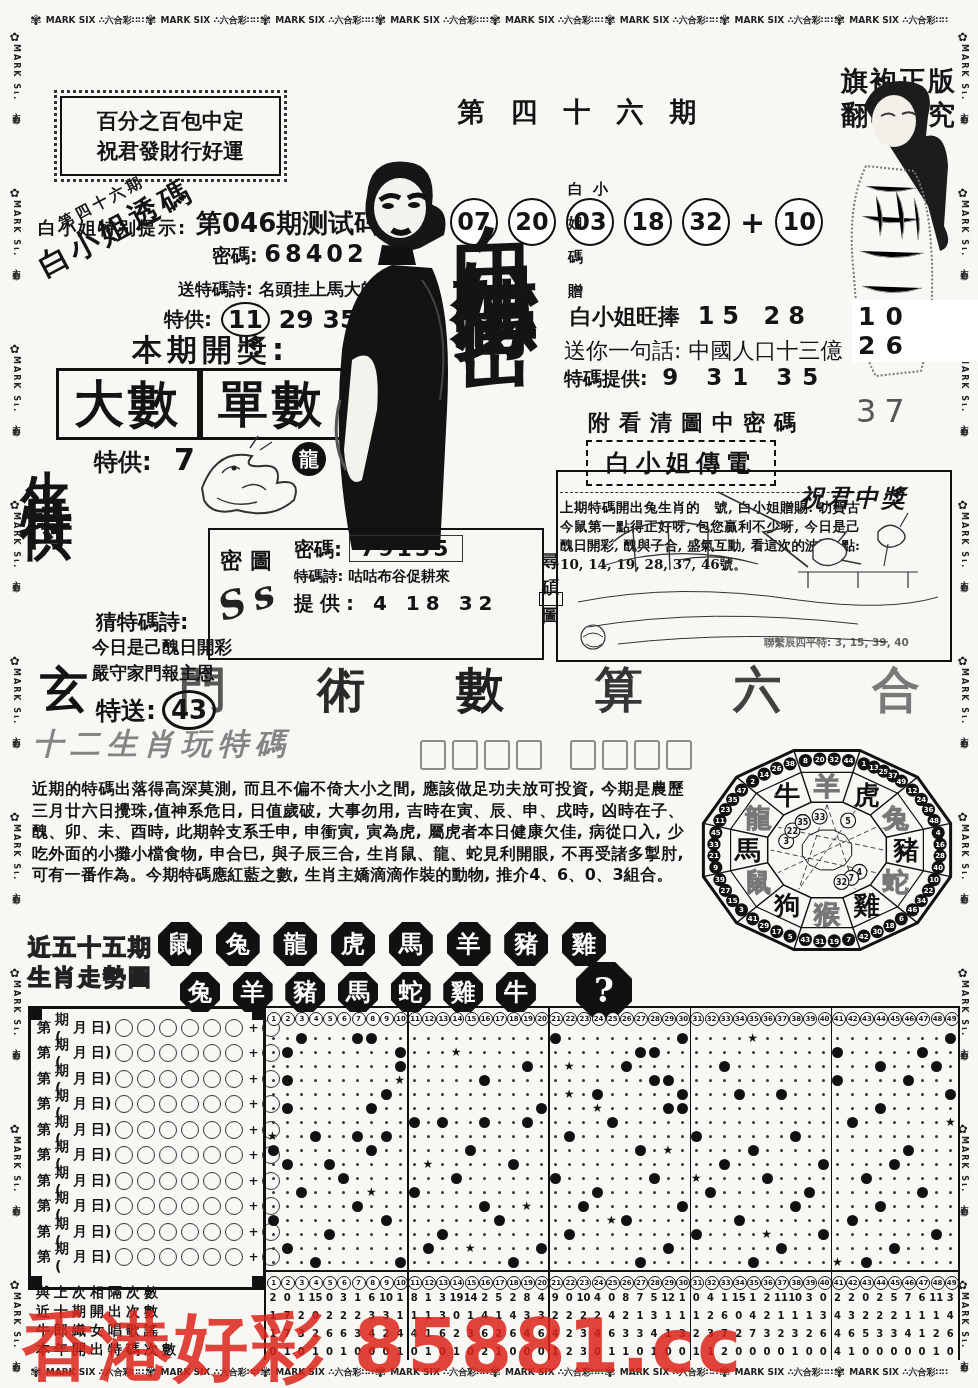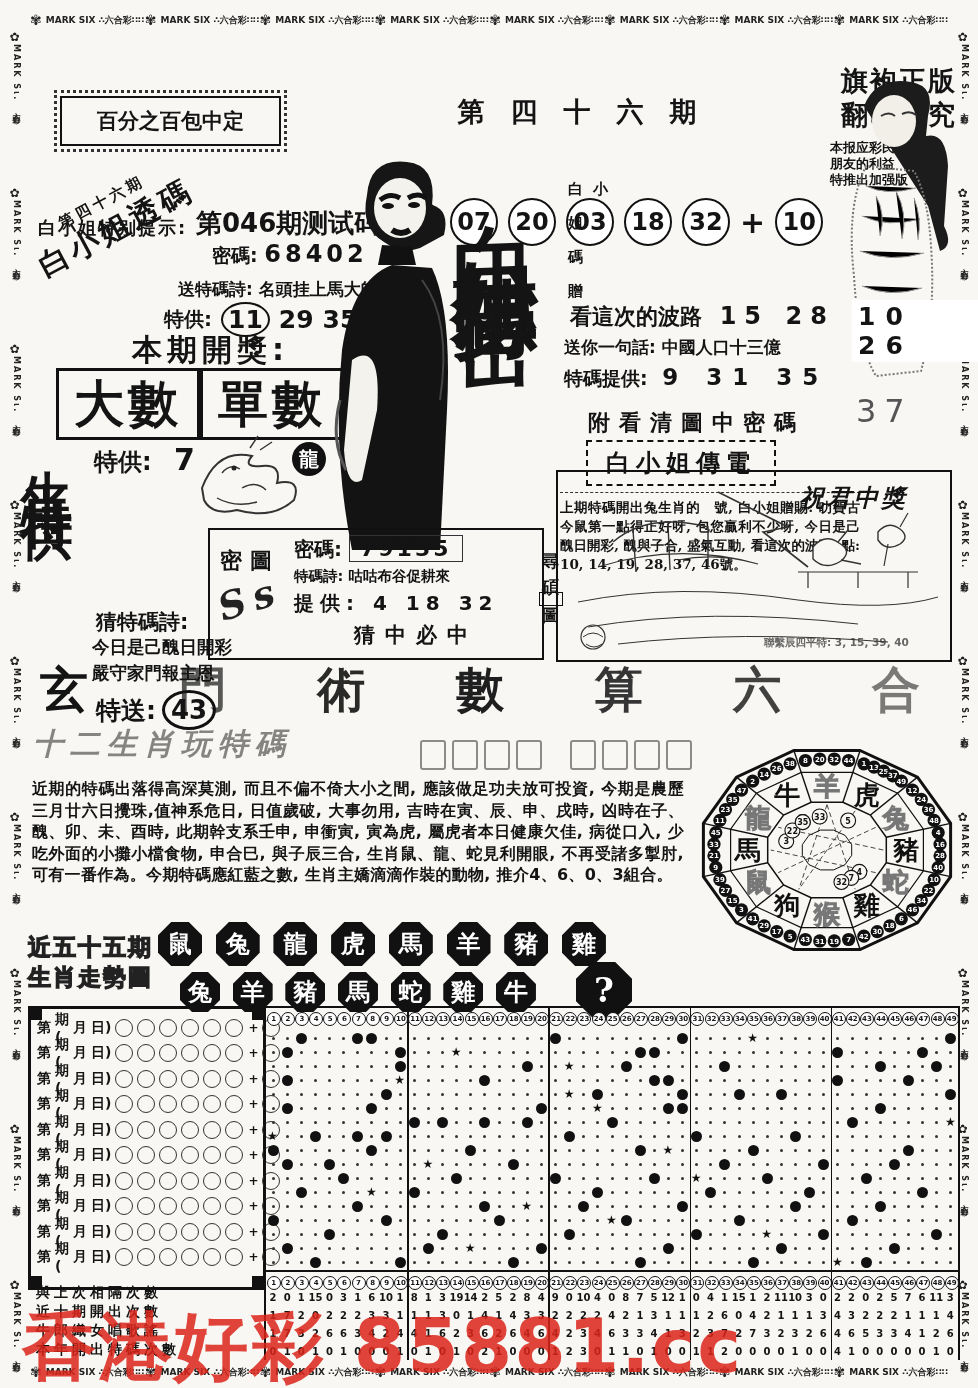--- a/index.html
+++ b/index.html
@@ -70,21 +70,21 @@
   .mitu .mrow4{font-size:21px;font-weight:bold;margin-top:4px;text-align:center;letter-spacing:10px;}
   .scribble{font-family:"DejaVu Serif",serif;font-size:38px;font-style:italic;transform:rotate(-18deg);color:#222;}
   .xun{left:540px;top:540px;writing-mode:vertical-rl;font-size:17px;font-weight:bold;letter-spacing:10px;font-family:"DejaVu Serif",serif;}
   .xun .boxed{border:1.5px solid #111;padding:1px;}
   
   .gift{left:568px;top:172px;width:70px;font-size:15px;font-weight:bold;line-height:34px;letter-spacing:10px;}
   .couplet{left:648px;top:162px;width:222px;border:2.5px solid #111;padding:4px 4px;text-align:center;}
   .couplet div{font-size:26px;font-weight:900;line-height:33px;white-space:nowrap;}
   .wang{left:570px;top:302px;font-size:22px;font-weight:bold;}
   .wang .v{font-size:24px;margin-left:10px;letter-spacing:8px;}
-  .sent{left:564px;top:336px;font-size:17px;font-weight:bold;}
+  .sent{left:564px;top:336px;font-size:22px;font-weight:normal;}
   .tigong{left:564px;top:364px;font-size:19px;font-weight:bold;}
   .tigong .v{font-size:23px;margin-left:8px;letter-spacing:10px;}
   .fukan{left:588px;top:408px;font-size:22px;font-weight:bold;letter-spacing:9px;font-family:"DejaVu Serif",serif;}
   .chuandian{left:586px;top:440px;width:186px;border:2px dashed #111;text-align:center;padding:5px 0;
              font-size:24px;font-weight:900;letter-spacing:6px;}
   .rpara{left:560px;top:492px;width:300px;border-top:1.5px dashed #333;padding-top:5px;
          font-size:13.5px;font-weight:bold;line-height:19px;text-align:justify;font-family:"DejaVu Serif",serif;}
   .hand37{left:856px;top:392px;font-size:32px;color:#555;letter-spacing:8px;}
   .pingte{left:764px;top:636px;font-size:10.5px;color:#666;font-weight:bold;}
   .scenicbox{left:556px;top:470px;width:392px;height:188px;border:2px solid #111;border-left:2px solid #111;}
@@ -280,30 +280,26 @@
         <div class="vseg">MARK Sι. 六合彩</div>
       </span>
       <span>
         <div class="fl">✿</div>
         <div class="vseg">MARK Sι. 六合彩</div>
       </span>
     </div>
 
   <div class="abs sloganbox">
     <div>百分之百包中定</div>
+    <div>祝君發財行好運</div>
   </div>
   <div class="abs issue serif">第四十六期</div>
   <div class="abs stamp">
     <div>旗袍正版</div>
     <div>翻印必究</div>
-  </div>
-  <div class="abs notice">
-    <div>本报应彩民</div>
-    <div>朋友的利益</div>
-    <div>特推出加强版</div>
   </div>
   <div class="abs tiplabel">白小姐特别提示:</div>
   <div class="abs testlabel">第046期测试码:</div>
   <div class="abs testrow" id="testrow">
       <span class="numcirc">26</span>
       <span class="numcirc">07</span>
       <span class="numcirc">20</span>
       <span class="numcirc">03</span>
       <span class="numcirc">18</span>
       <span class="numcirc">32</span>
@@ -386,35 +382,34 @@
         <span class="mval">79135</span>
       </div>
       <div class="mrow2">
         <span>特碼詩:</span>
         <span>咕咕布谷促耕來</span>
       </div>
       <div class="mrow3">
         <span>提供:</span>
         <span>4  18  32</span>
       </div>
-      <div class="mrow4">猜中必中</div>
     </div>
   </div>
   <div class="abs xun">
     <span>尋</span>
     <span>碩</span>
     <span class="boxed">圖</span>
   </div>
 
   <div class="abs gift">
     <div>白小姐</div>
     <div>碼　贈</div>
   </div>
   <div class="abs wang line">
-    <span>看這次的波路</span>
+    <span>白小姐旺捧</span>
     <span class="v">15  28</span>
   </div>
   <div class="abs sent">送你一句話: 中國人口十三億</div>
   <div class="abs tigong line">
     <span>特碼提供:</span>
     <span class="v">9  31  35</span>
   </div>
   <div class="abs fukan">附看清圖中密碼</div>
   <div class="abs chuandian">白小姐傳電</div>
   <div class="abs rpara">上期特碼開出兔生肖的　號, 白小姐贈賜: 叻賀古今鼠第一點得正好呀, 包您贏利不少呀, 今日是己醜日開彩, 醜與子合, 盛氣互動, 看這次的波路, 點: 10, 14, 19, 28, 37, 46號。</div>

